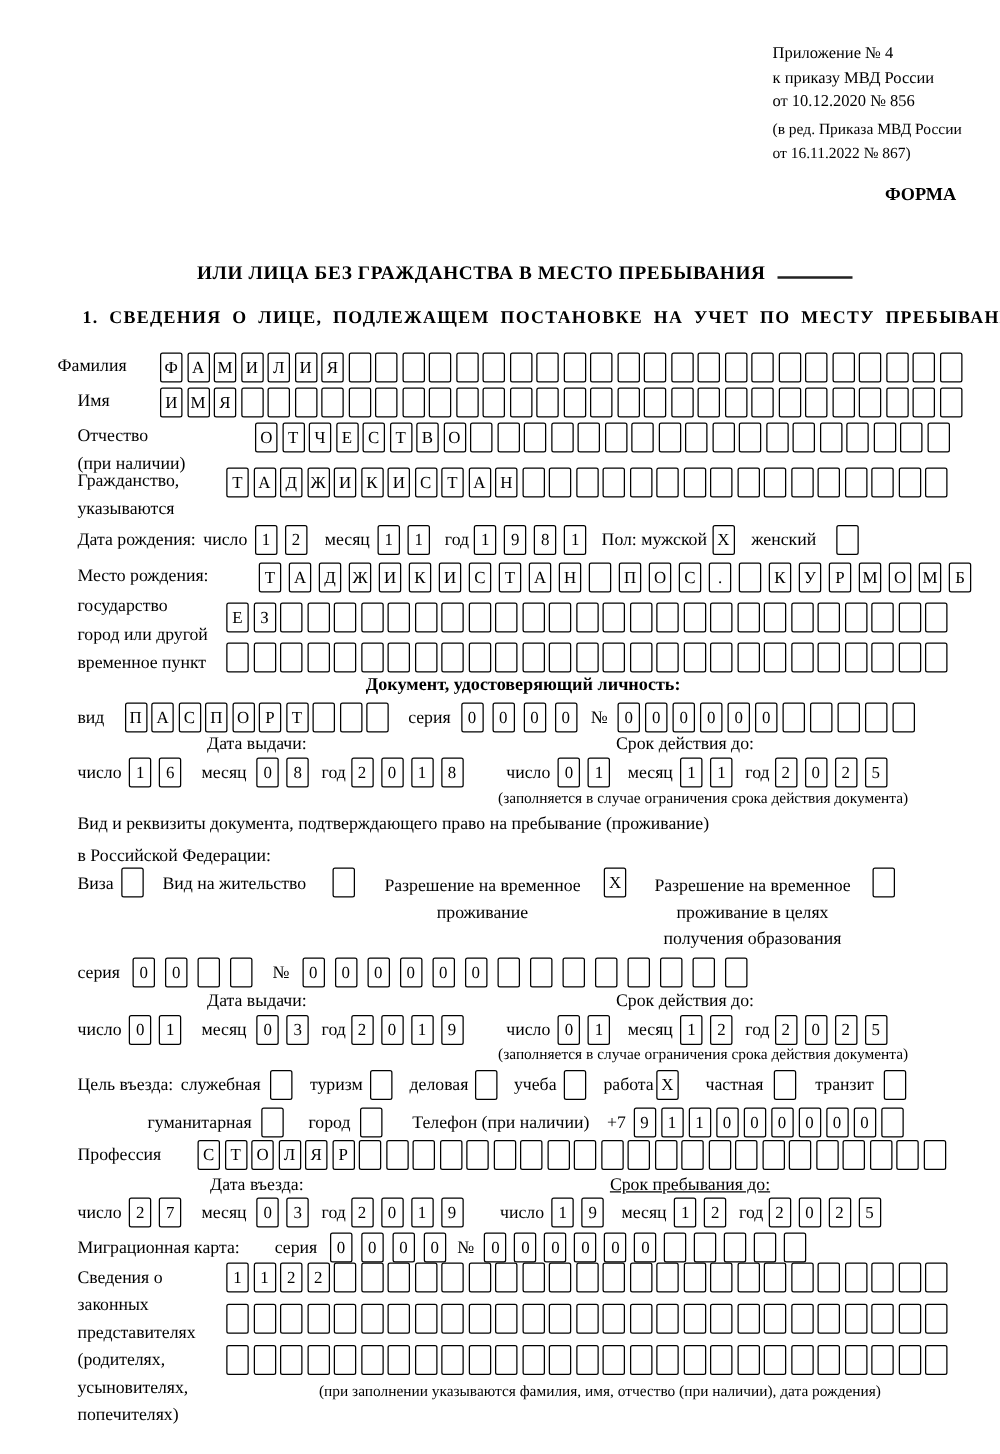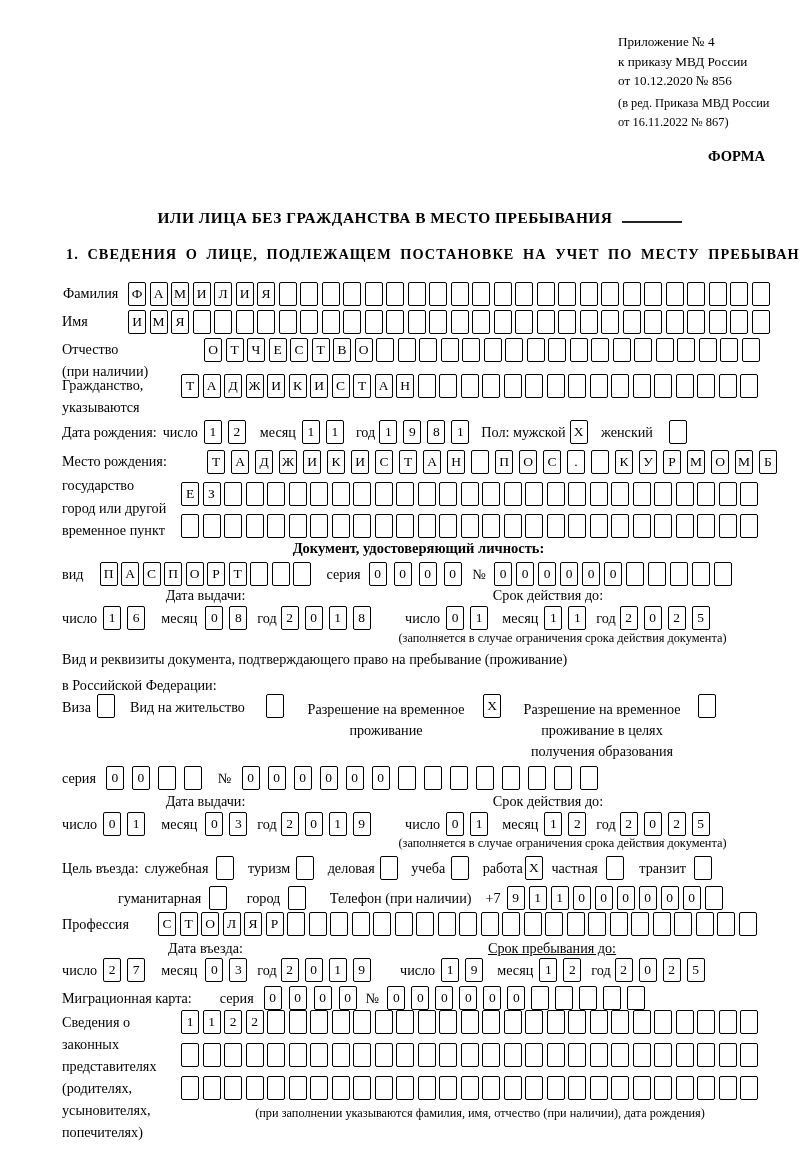--- a/index.html
+++ b/index.html
@@ -43,21 +43,21 @@
     <div>от 16.11.2022 № 867)</div>
   </div>
   <div class="abs b" style="left:618px;top:148px;width:147px;text-align:right;font-size:14.6px;">ФОРМА</div>
 
   <div class="abs ctr" style="left:40px;top:206px;width:760px;">
     <span class="title">ИЛИ ЛИЦА БЕЗ ГРАЖДАНСТВА В МЕСТО ПРЕБЫВАНИЯ</span><span class="uline"></span>
   </div>
 
   <div class="abs sect" style="left:66px;top:246px;">1. СВЕДЕНИЯ О ЛИЦЕ, ПОДЛЕЖАЩЕМ ПОСТАНОВКЕ НА УЧЕТ ПО МЕСТУ ПРЕБЫВАНИЯ</div>
 
-  <div class="lbl" style="left:63px;top:285px;">Фамилия</div>
+  <div class="lbl" style="left:46px;top:285px;">Фамилия</div>
   <div class="abs cells" style="left:128px;top:282px;">
       <span class="cell">Ф</span>
       <span class="cell">А</span>
       <span class="cell">М</span>
       <span class="cell">И</span>
       <span class="cell">Л</span>
       <span class="cell">И</span>
       <span class="cell">Я</span>
       <span class="cell"></span>
       <span class="cell"></span>
@@ -488,21 +488,21 @@
         <span class="cell"></span>
       </span>
     <span class="t" style="margin-left:10px;">учеба</span>
     <span class="cells" style="margin-left:6px;">
         <span class="cell"></span>
       </span>
     <span class="t" style="margin-left:10px;">работа</span>
     <span class="cells" style="margin-left:2px;">
         <span class="cell">X</span>
       </span>
-    <span class="t" style="margin-left:5px;">частная</span>
+    <span class="t" style="margin-left:18px;">частная</span>
     <span class="cells" style="margin-left:8px;">
         <span class="cell"></span>
       </span>
     <span class="t" style="margin-left:12px;">транзит</span>
     <span class="cells" style="margin-left:8px;">
         <span class="cell"></span>
       </span>
   </div>
   <div class="frow" style="left:118px;top:886px;">
     <span class="t">гуманитарная</span>

